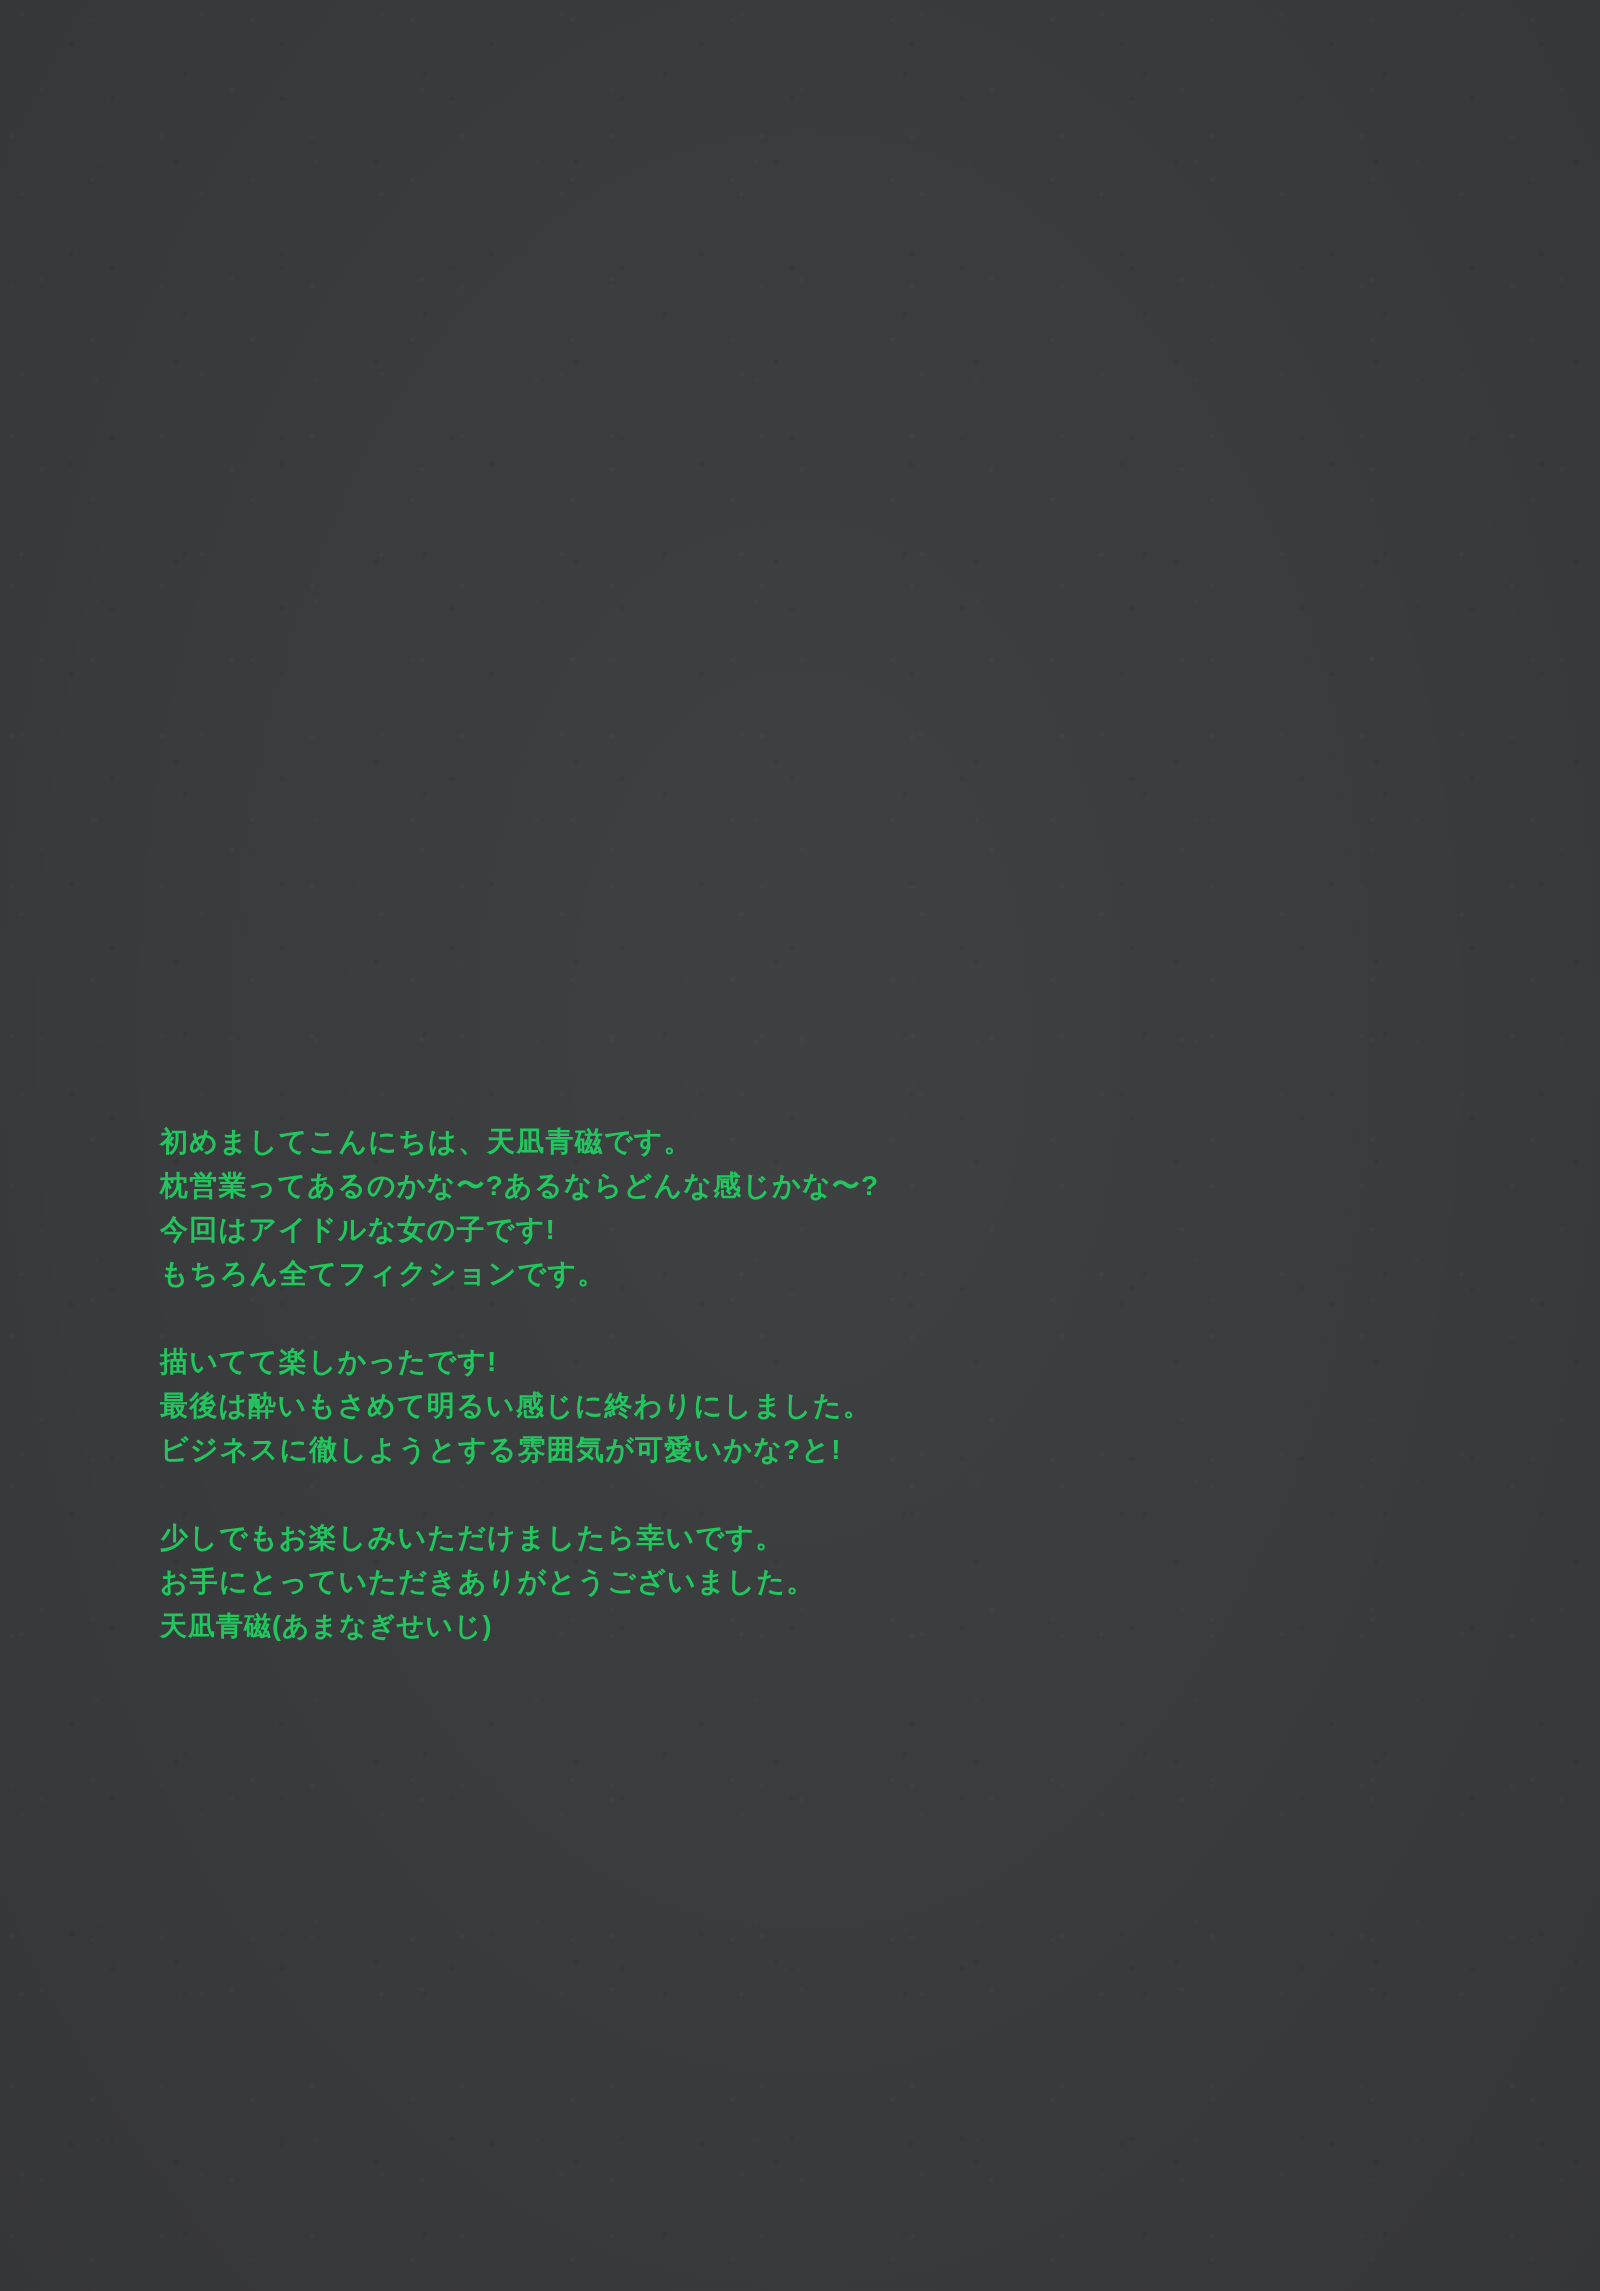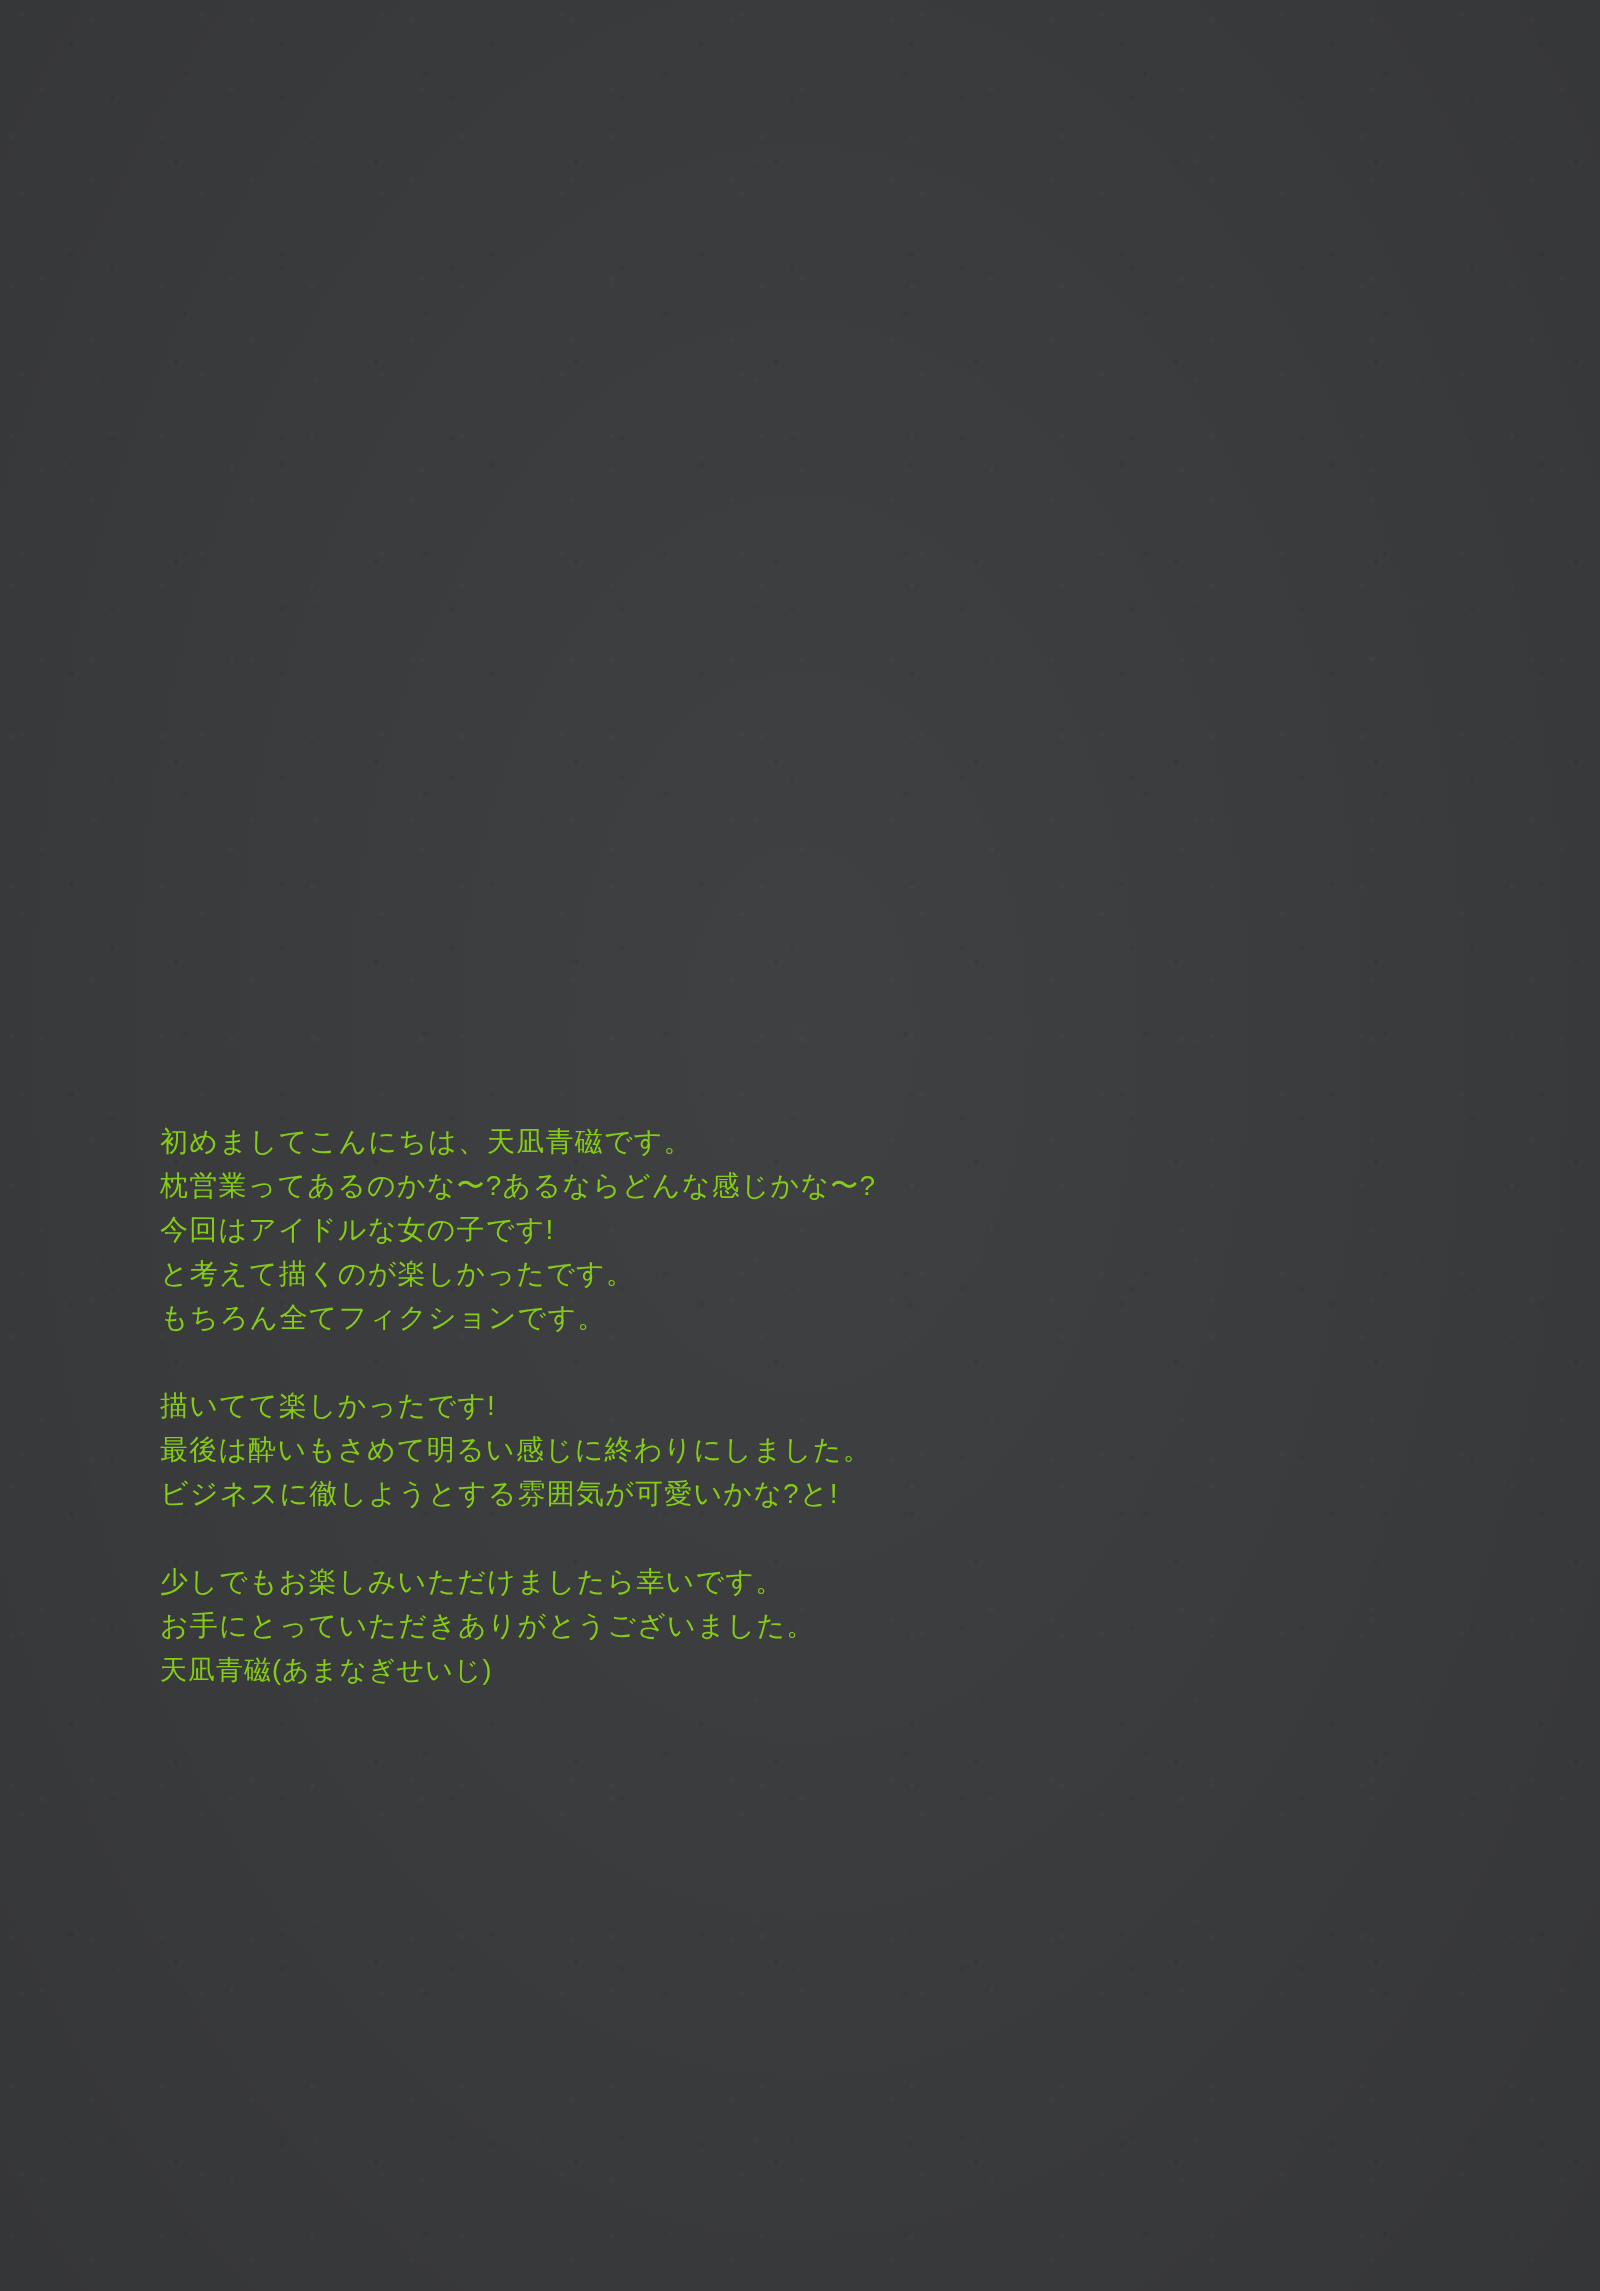--- a/index.html
+++ b/index.html
@@ -37,25 +37,25 @@
     position: absolute;
     inset: 0;
     pointer-events: none;
     background: radial-gradient(ellipse at 50% 45%, rgba(255,255,255,0.025) 0%, rgba(0,0,0,0.0) 45%, rgba(0,0,0,0.10) 100%);
   }
   .afterword {
     position: absolute;
     left: 160px;
     top: 1120px;
     width: 1180px;
-    color: #84cc16;
+    color: #22c55e;
     font-size: 28px;
     line-height: 44px;
     letter-spacing: 1.2px;
-    font-weight: 400;
+    font-weight: 700;
   }
   .afterword p {
     margin: 0;
   }
   .block-gap {
     height: 44px;
   }
   .signature {
     margin-top: 44px;
     font-size: 27px;
@@ -67,21 +67,20 @@
 
 <div class="noise-layer"></div>
 <div class="vignette"></div>
 
 <div class="afterword">
 
   <div>
     <p>初めましてこんにちは、天凪青磁です。</p>
     <p>枕営業ってあるのかな〜?あるならどんな感じかな〜?</p>
     <p>今回はアイドルな女の子です!</p>
-    <p>と考えて描くのが楽しかったです。</p>
     <p>もちろん全てフィクションです。</p>
   </div>
 
   <div class="block-gap"></div>
 
   <div>
     <p>描いてて楽しかったです!</p>
     <p>最後は酔いもさめて明るい感じに終わりにしました。</p>
     <p>ビジネスに徹しようとする雰囲気が可愛いかな?と!</p>
   </div>

